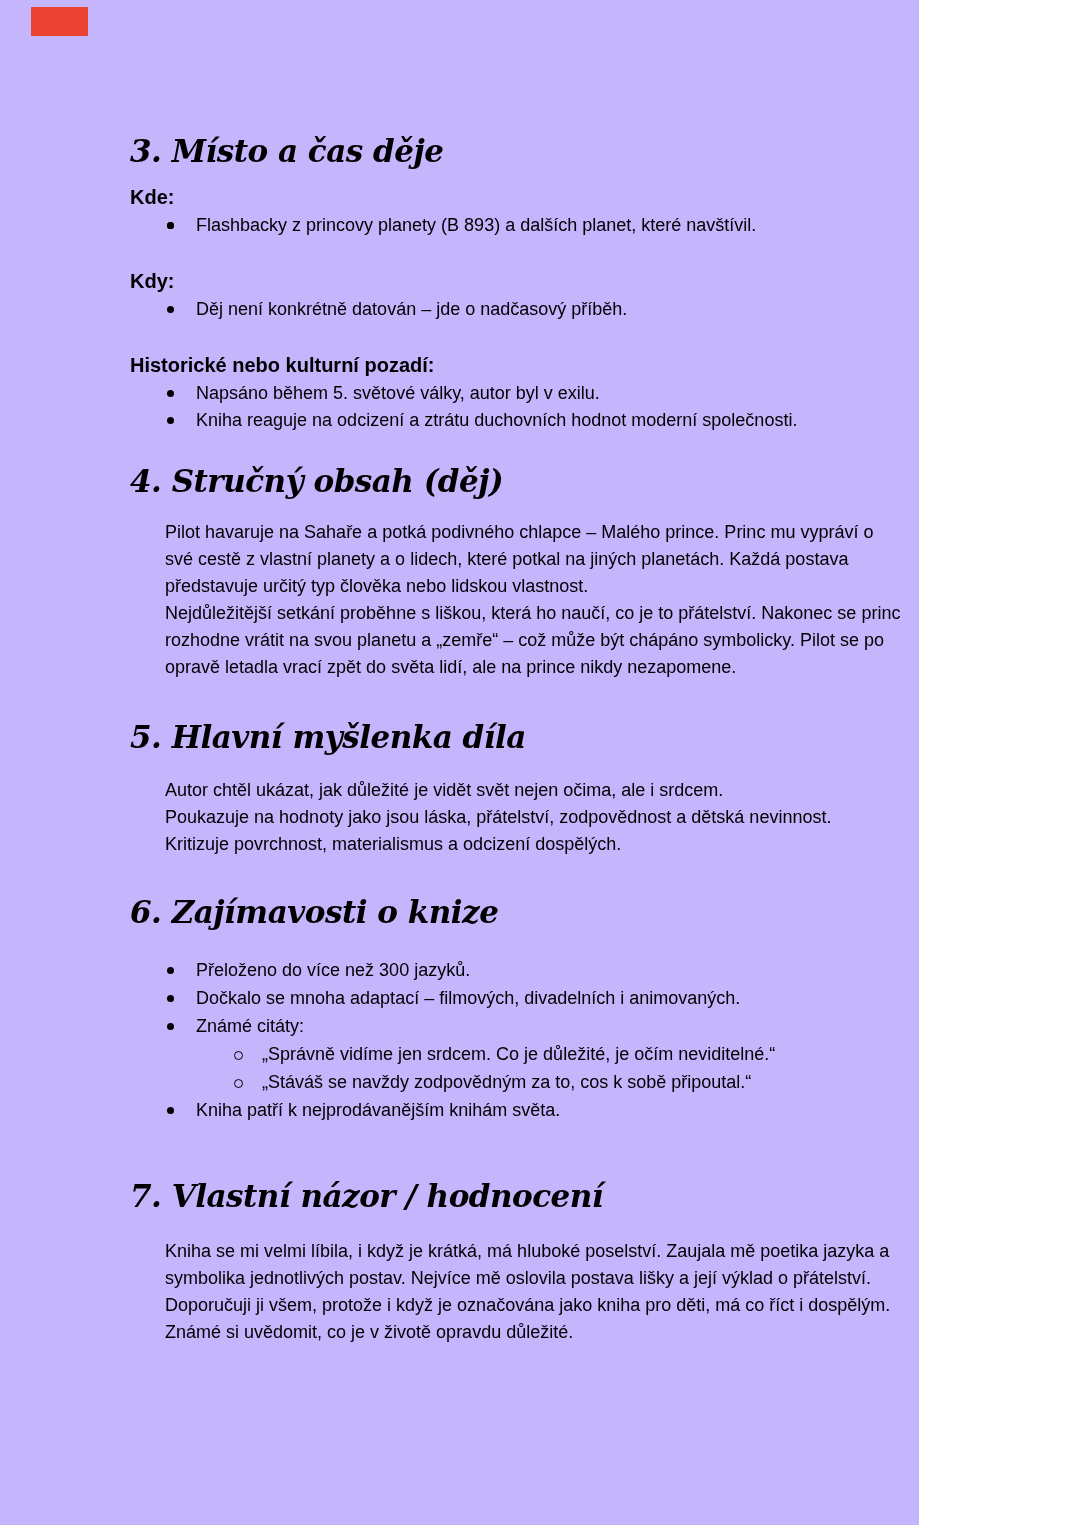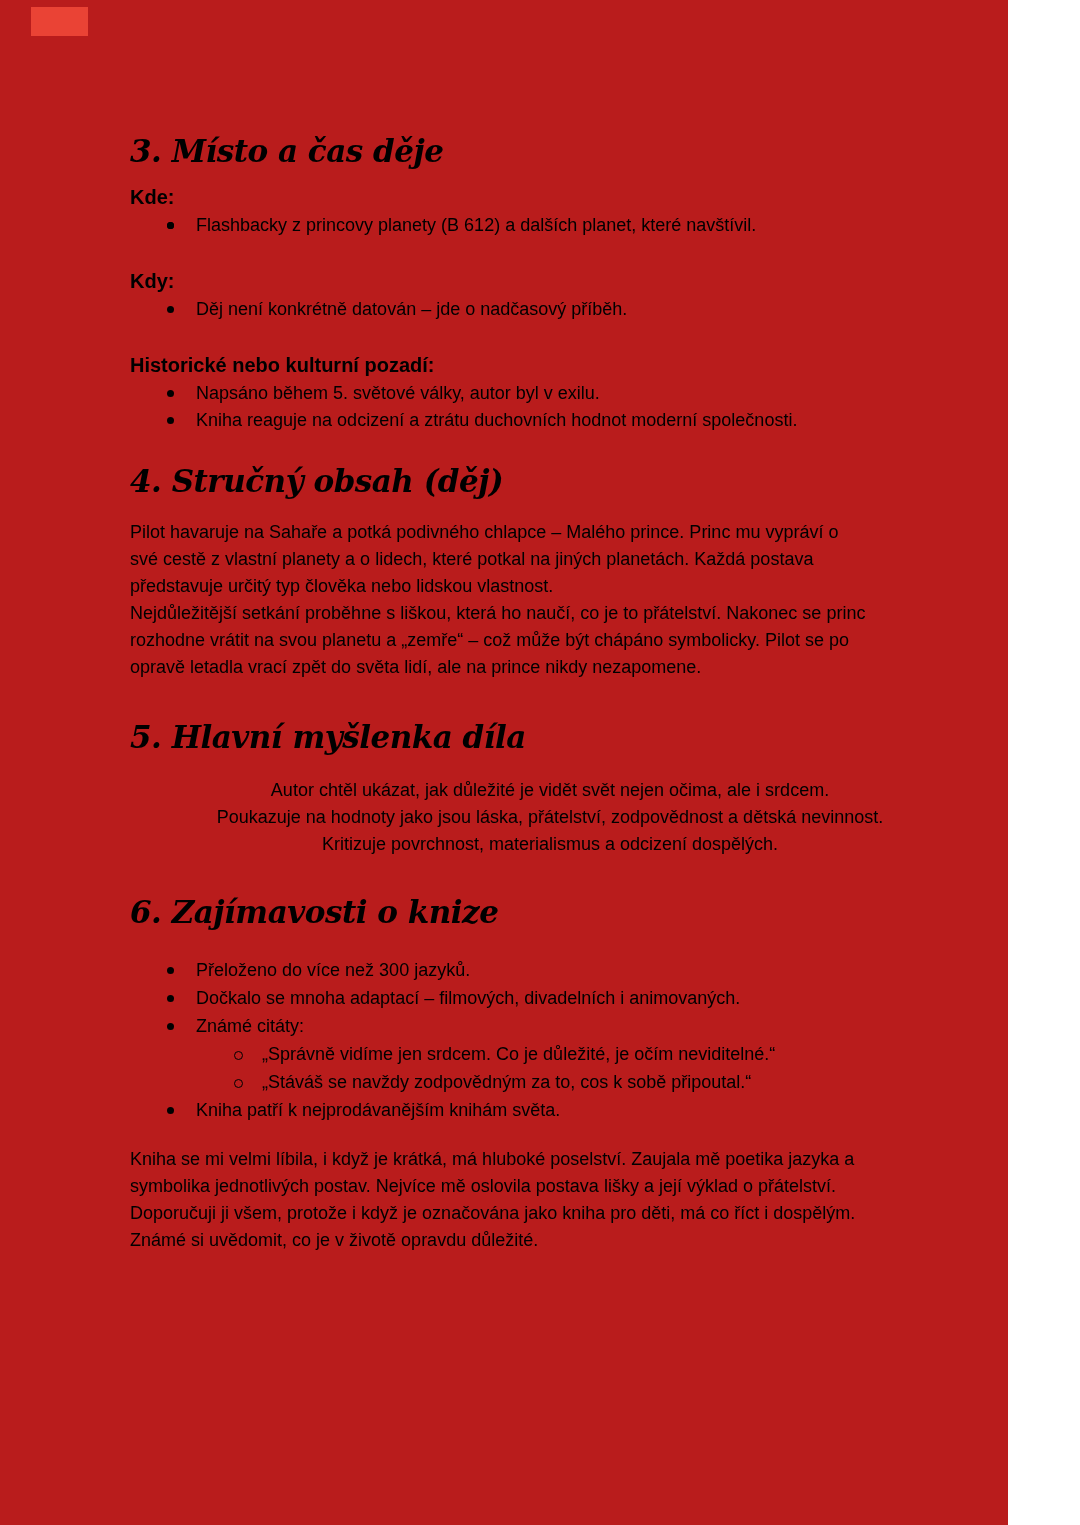--- a/index.html
+++ b/index.html
@@ -1,19 +1,19 @@
 <!DOCTYPE html>
 <html lang="cs"><head>
 <meta charset="utf-8">
 <style>
   html,body{margin:0;padding:0;background:#ffffff;}
   .page{
     position:relative;
-    width:1008px;height:1525px;
-    background:#b91c1c;
+    width:919px;height:1525px;
+    background:#c4b5fd;
     font-family:"Liberation Sans", sans-serif;
     color:#000000;
     overflow:hidden;
   }
   .redaction{
     position:absolute;left:31px;top:7px;width:57px;height:29px;
     background:#ea4335;
   }
   .content{
     position:absolute;left:130px;top:0;width:840px;
@@ -38,22 +38,22 @@
     line-height:24px;
     margin-top:14px;
     white-space:nowrap;
   }
   .subheading.gap{margin-top:30px;}
   .body-line{
     font-size:18px;
     line-height:27px;
     white-space:nowrap;
   }
-  .paragraph{margin-top:18px;}
-  .paragraph.p5{margin-top:20px;text-align:center;}
+  .paragraph{margin-top:18px;margin-left:35px;}
+  .paragraph.p5{margin-top:20px;}
   .paragraph.p7{margin-top:22px;}
   .list{margin-top:3px;}
   .list.big-gap{margin-top:24px;}
   .li{
     position:relative;
     padding-left:66px;
     font-size:18px;
     line-height:27px;
     white-space:nowrap;
   }
@@ -78,21 +78,21 @@
 <div class="page">
   <div class="redaction"></div>
 
   <div class="content">
 
     <div class="script-heading h3-heading">3. Místo a čas děje</div>
 
     <div class="subheading">Kde:</div>
     <div class="list">
       <div class="li"><span class="dot"></span></div>
-      <div class="li"><span class="dot"></span><span>Flashbacky z princovy planety (B 612) a dalších planet, které navštívil.</span></div>
+      <div class="li"><span class="dot"></span><span>Flashbacky z princovy planety (B 893) a dalších planet, které navštívil.</span></div>
     </div>
 
     <div class="subheading gap">Kdy:</div>
     <div class="list">
       <div class="li"><span class="dot"></span><span>Děj není konkrétně datován – jde o nadčasový příběh.</span></div>
     </div>
 
     <div class="subheading gap">Historické nebo kulturní pozadí:</div>
     <div class="list">
       <div class="li"><span class="dot"></span><span>Napsáno během 5. světové války, autor byl v exilu.</span></div>
@@ -119,20 +119,21 @@
     <div class="script-heading h6-heading">6. Zajímavosti o knize</div>
     <div class="list big-gap">
       <div class="li"><span class="dot"></span><span>Přeloženo do více než 300 jazyků.</span></div>
       <div class="li"><span class="dot"></span><span>Dočkalo se mnoha adaptací – filmových, divadelních i animovaných.</span></div>
       <div class="li"><span class="dot"></span><span>Známé citáty:</span></div>
       <div class="li l2"><span class="dot"></span><span>„Správně vidíme jen srdcem. Co je důležité, je očím neviditelné.“</span></div>
       <div class="li l2"><span class="dot"></span><span>„Stáváš se navždy zodpovědným za to, cos k sobě připoutal.“</span></div>
       <div class="li"><span class="dot"></span><span>Kniha patří k nejprodávanějším knihám světa.</span></div>
     </div>
 
+    <div class="script-heading h7-heading">7. Vlastní názor / hodnocení</div>
     <div class="paragraph p7">
       <div class="body-line">Kniha se mi velmi líbila, i když je krátká, má hluboké poselství. Zaujala mě poetika jazyka a</div>
       <div class="body-line">symbolika jednotlivých postav. Nejvíce mě oslovila postava lišky a její výklad o přátelství.</div>
       <div class="body-line">Doporučuji ji všem, protože i když je označována jako kniha pro děti, má co říct i dospělým.</div>
       <div class="body-line">Známé si uvědomit, co je v životě opravdu důležité.</div>
     </div>
 
   </div>
 </div>
 

